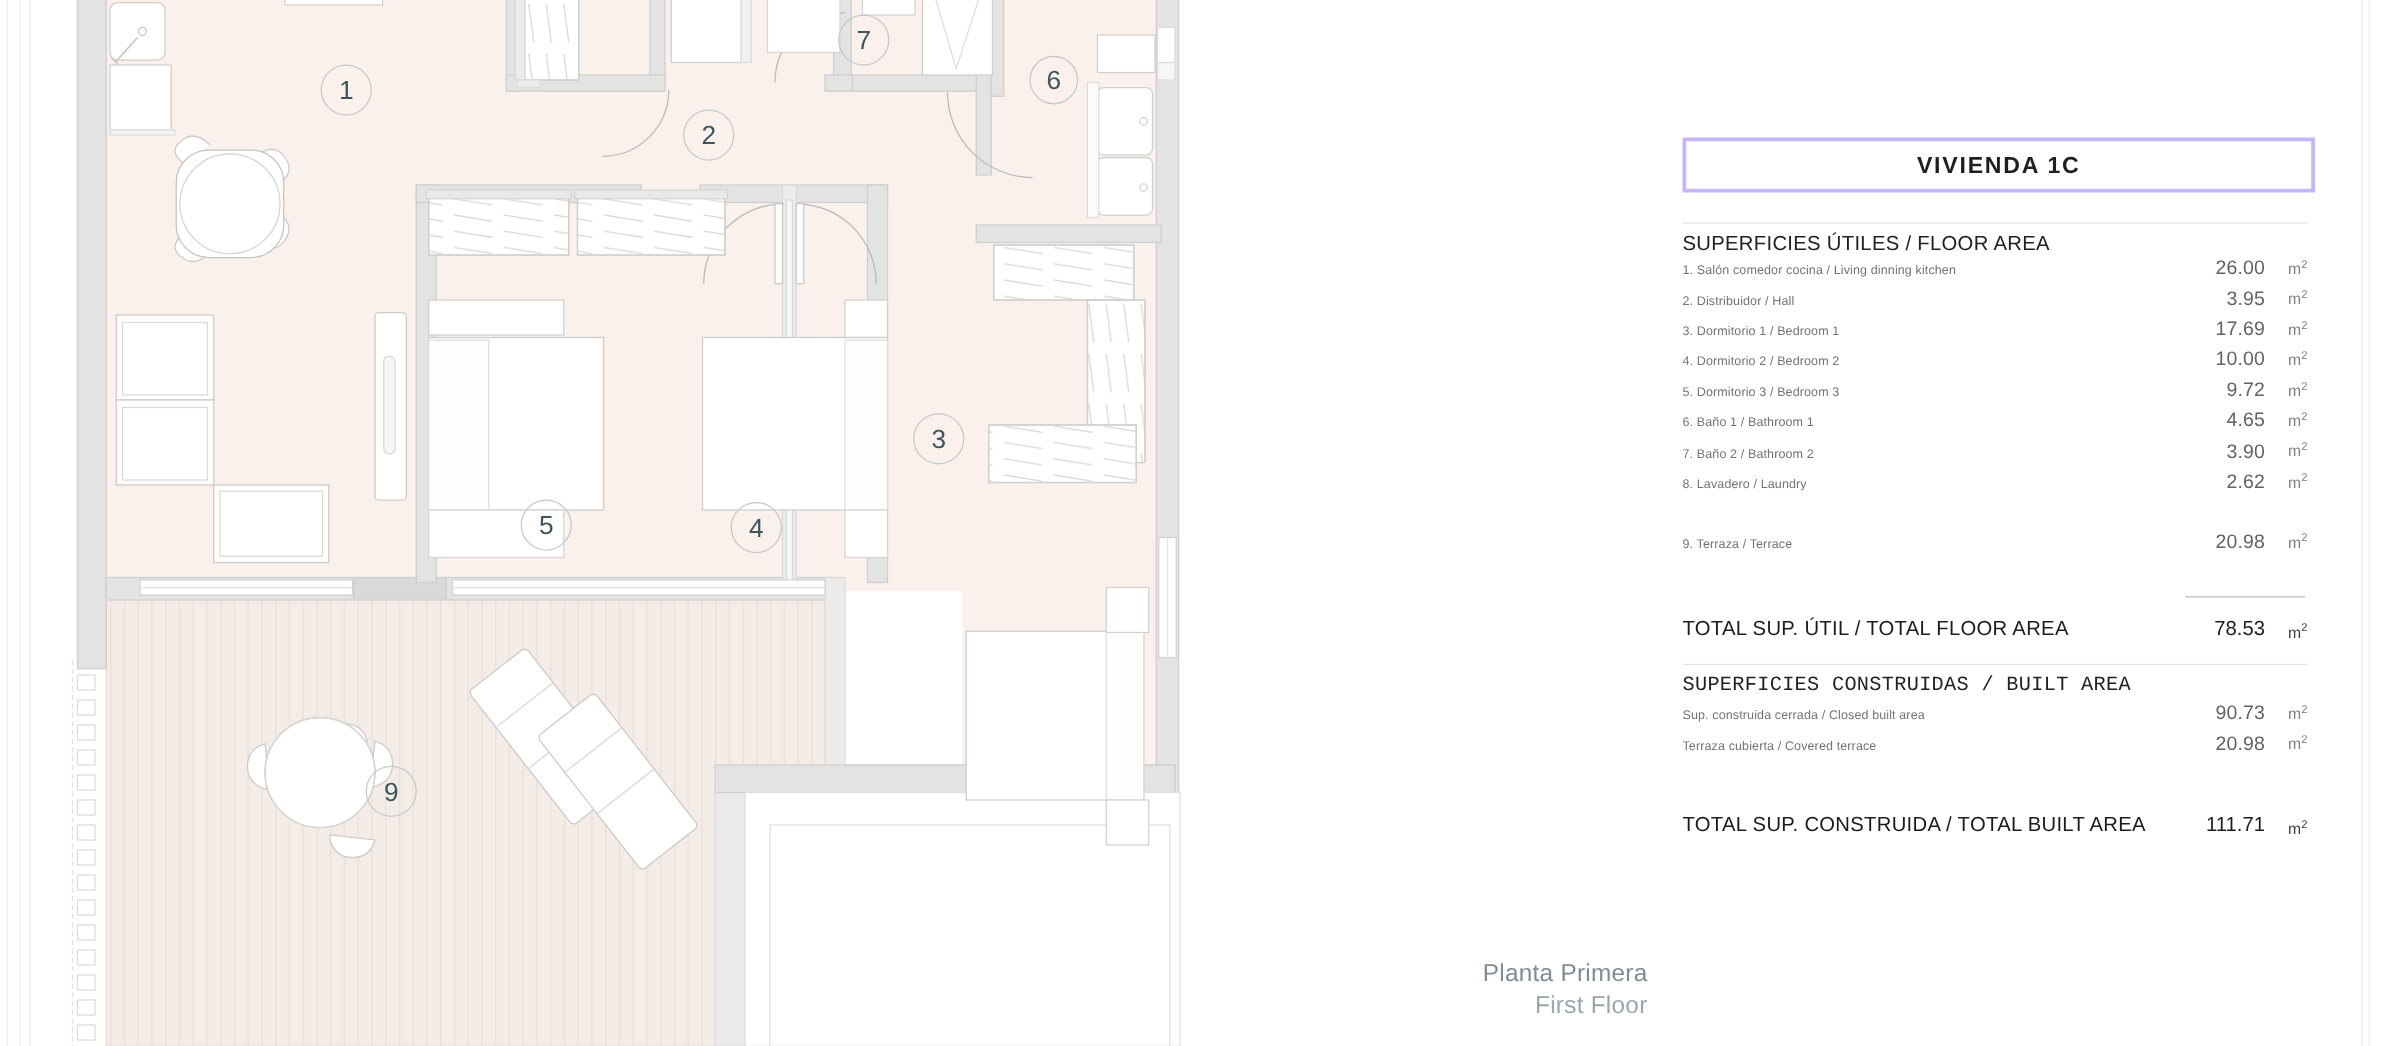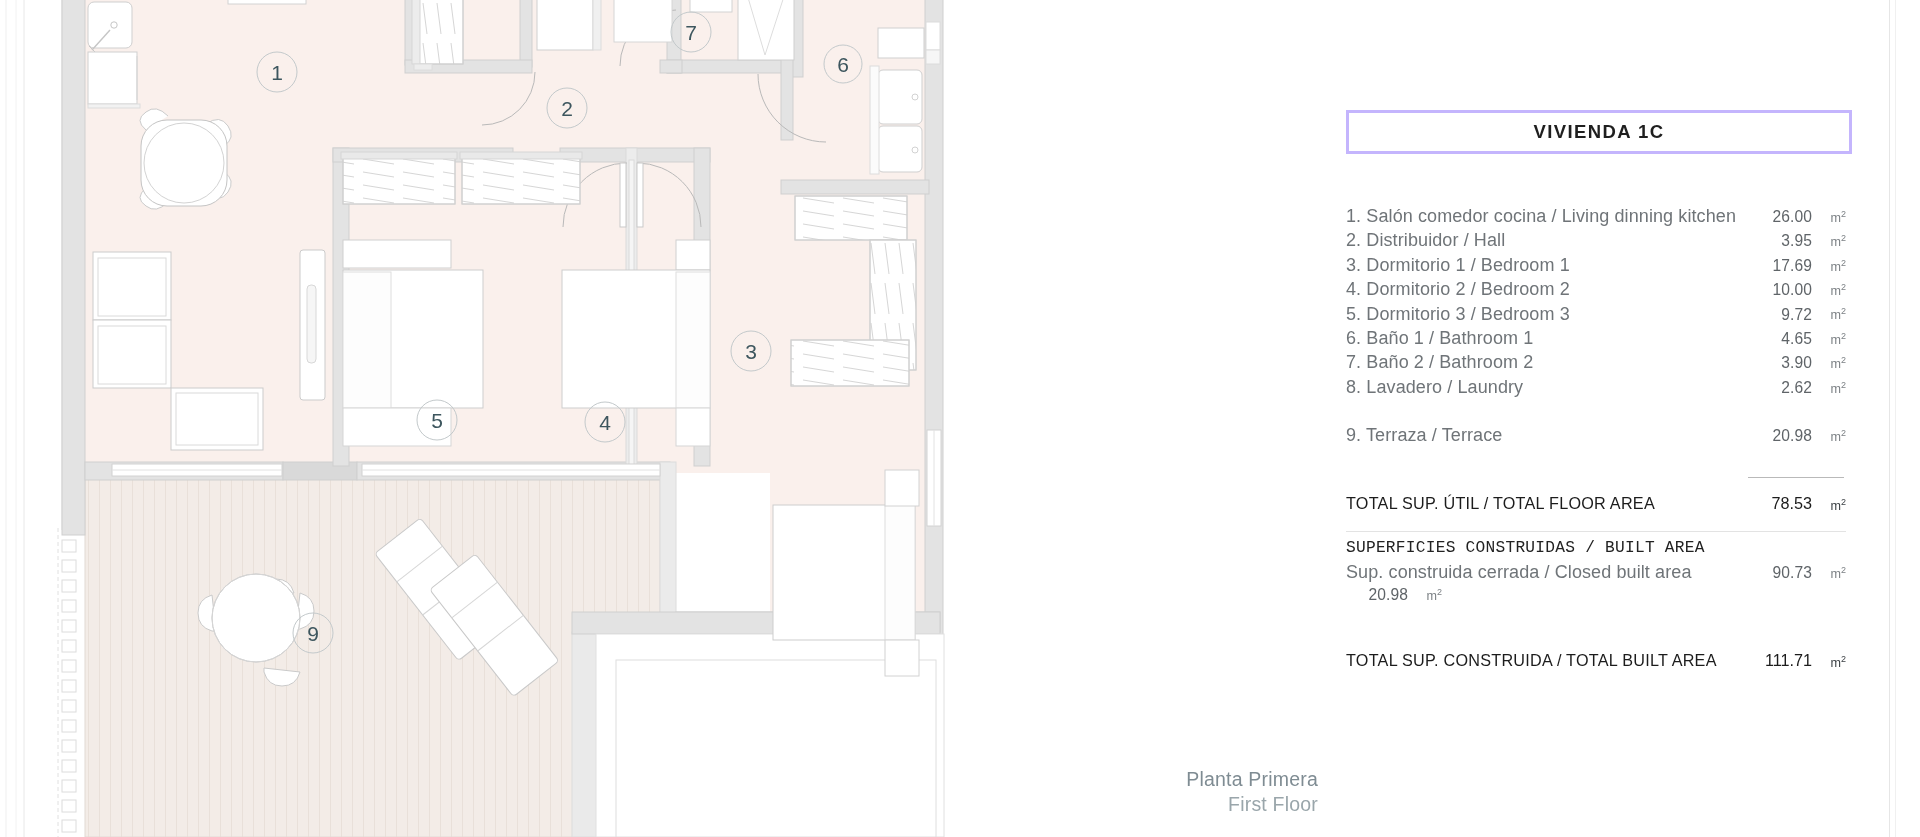--- a/index.html
+++ b/index.html
@@ -53,21 +53,21 @@
   #listUtiles{top:206px;}
   #listTerr{top:425px;}
   #listConstr{top:562px;}
 
   .row{
     display:flex;align-items:baseline;
     height:24.4px;
   }
   .row .nm{
     flex:1 1 auto;
-    font-size:18px;color:#6f7478;letter-spacing:.1px;
+    font-size:10px;color:#6f7478;letter-spacing:.1px;
     white-space:nowrap;overflow:hidden;
   }
   .row .val{
     flex:0 0 auto;width:62px;text-align:right;
     font-size:15.6px;color:#5f6468;letter-spacing:.1px;
   }
   .row .unit{
     flex:0 0 auto;width:34px;text-align:right;
     font-size:12.6px;color:#7c8185;
   }
@@ -417,20 +417,21 @@
 
   <div id="sheet">
 
     <div class="edgeLineR" style="right:30px;"></div>
     <div class="edgeLineR" style="right:24px;background:#f0f0f0;"></div>
 
     <div class="titleBox">
       <span>VIVIENDA 1C</span>
     </div>
 
+    <div class="secHead" id="secHeadUtiles">SUPERFICIES ÚTILES / FLOOR AREA</div>
 
     <div class="rowList" id="listUtiles">
         <div class="row">
           <div class="nm">1. Salón comedor cocina / Living dinning kitchen</div>
           <div class="val">26.00</div>
           <div class="unit">m<sup>2</sup></div>
         </div>
         <div class="row">
           <div class="nm">2. Distribuidor / Hall</div>
           <div class="val">3.95</div>
@@ -486,20 +487,21 @@
 
     <div class="secHead" id="secHeadConstruidas">SUPERFICIES CONSTRUIDAS / BUILT AREA</div>
 
     <div class="rowList" id="listConstr">
         <div class="row">
           <div class="nm">Sup. construida cerrada / Closed built area</div>
           <div class="val">90.73</div>
           <div class="unit">m<sup>2</sup></div>
         </div>
         <div class="row">
+          <div class="nm">Terraza cubierta / Covered terrace</div>
           <div class="val">20.98</div>
           <div class="unit">m<sup>2</sup></div>
         </div>
       </div>
 
     <div class="totalRow" id="totalConstruida">
       <div class="nm">TOTAL SUP. CONSTRUIDA /  TOTAL BUILT AREA</div>
       <div class="val">111.71</div>
       <div class="unit"><span>m</span><sup>2</sup></div>
     </div>

